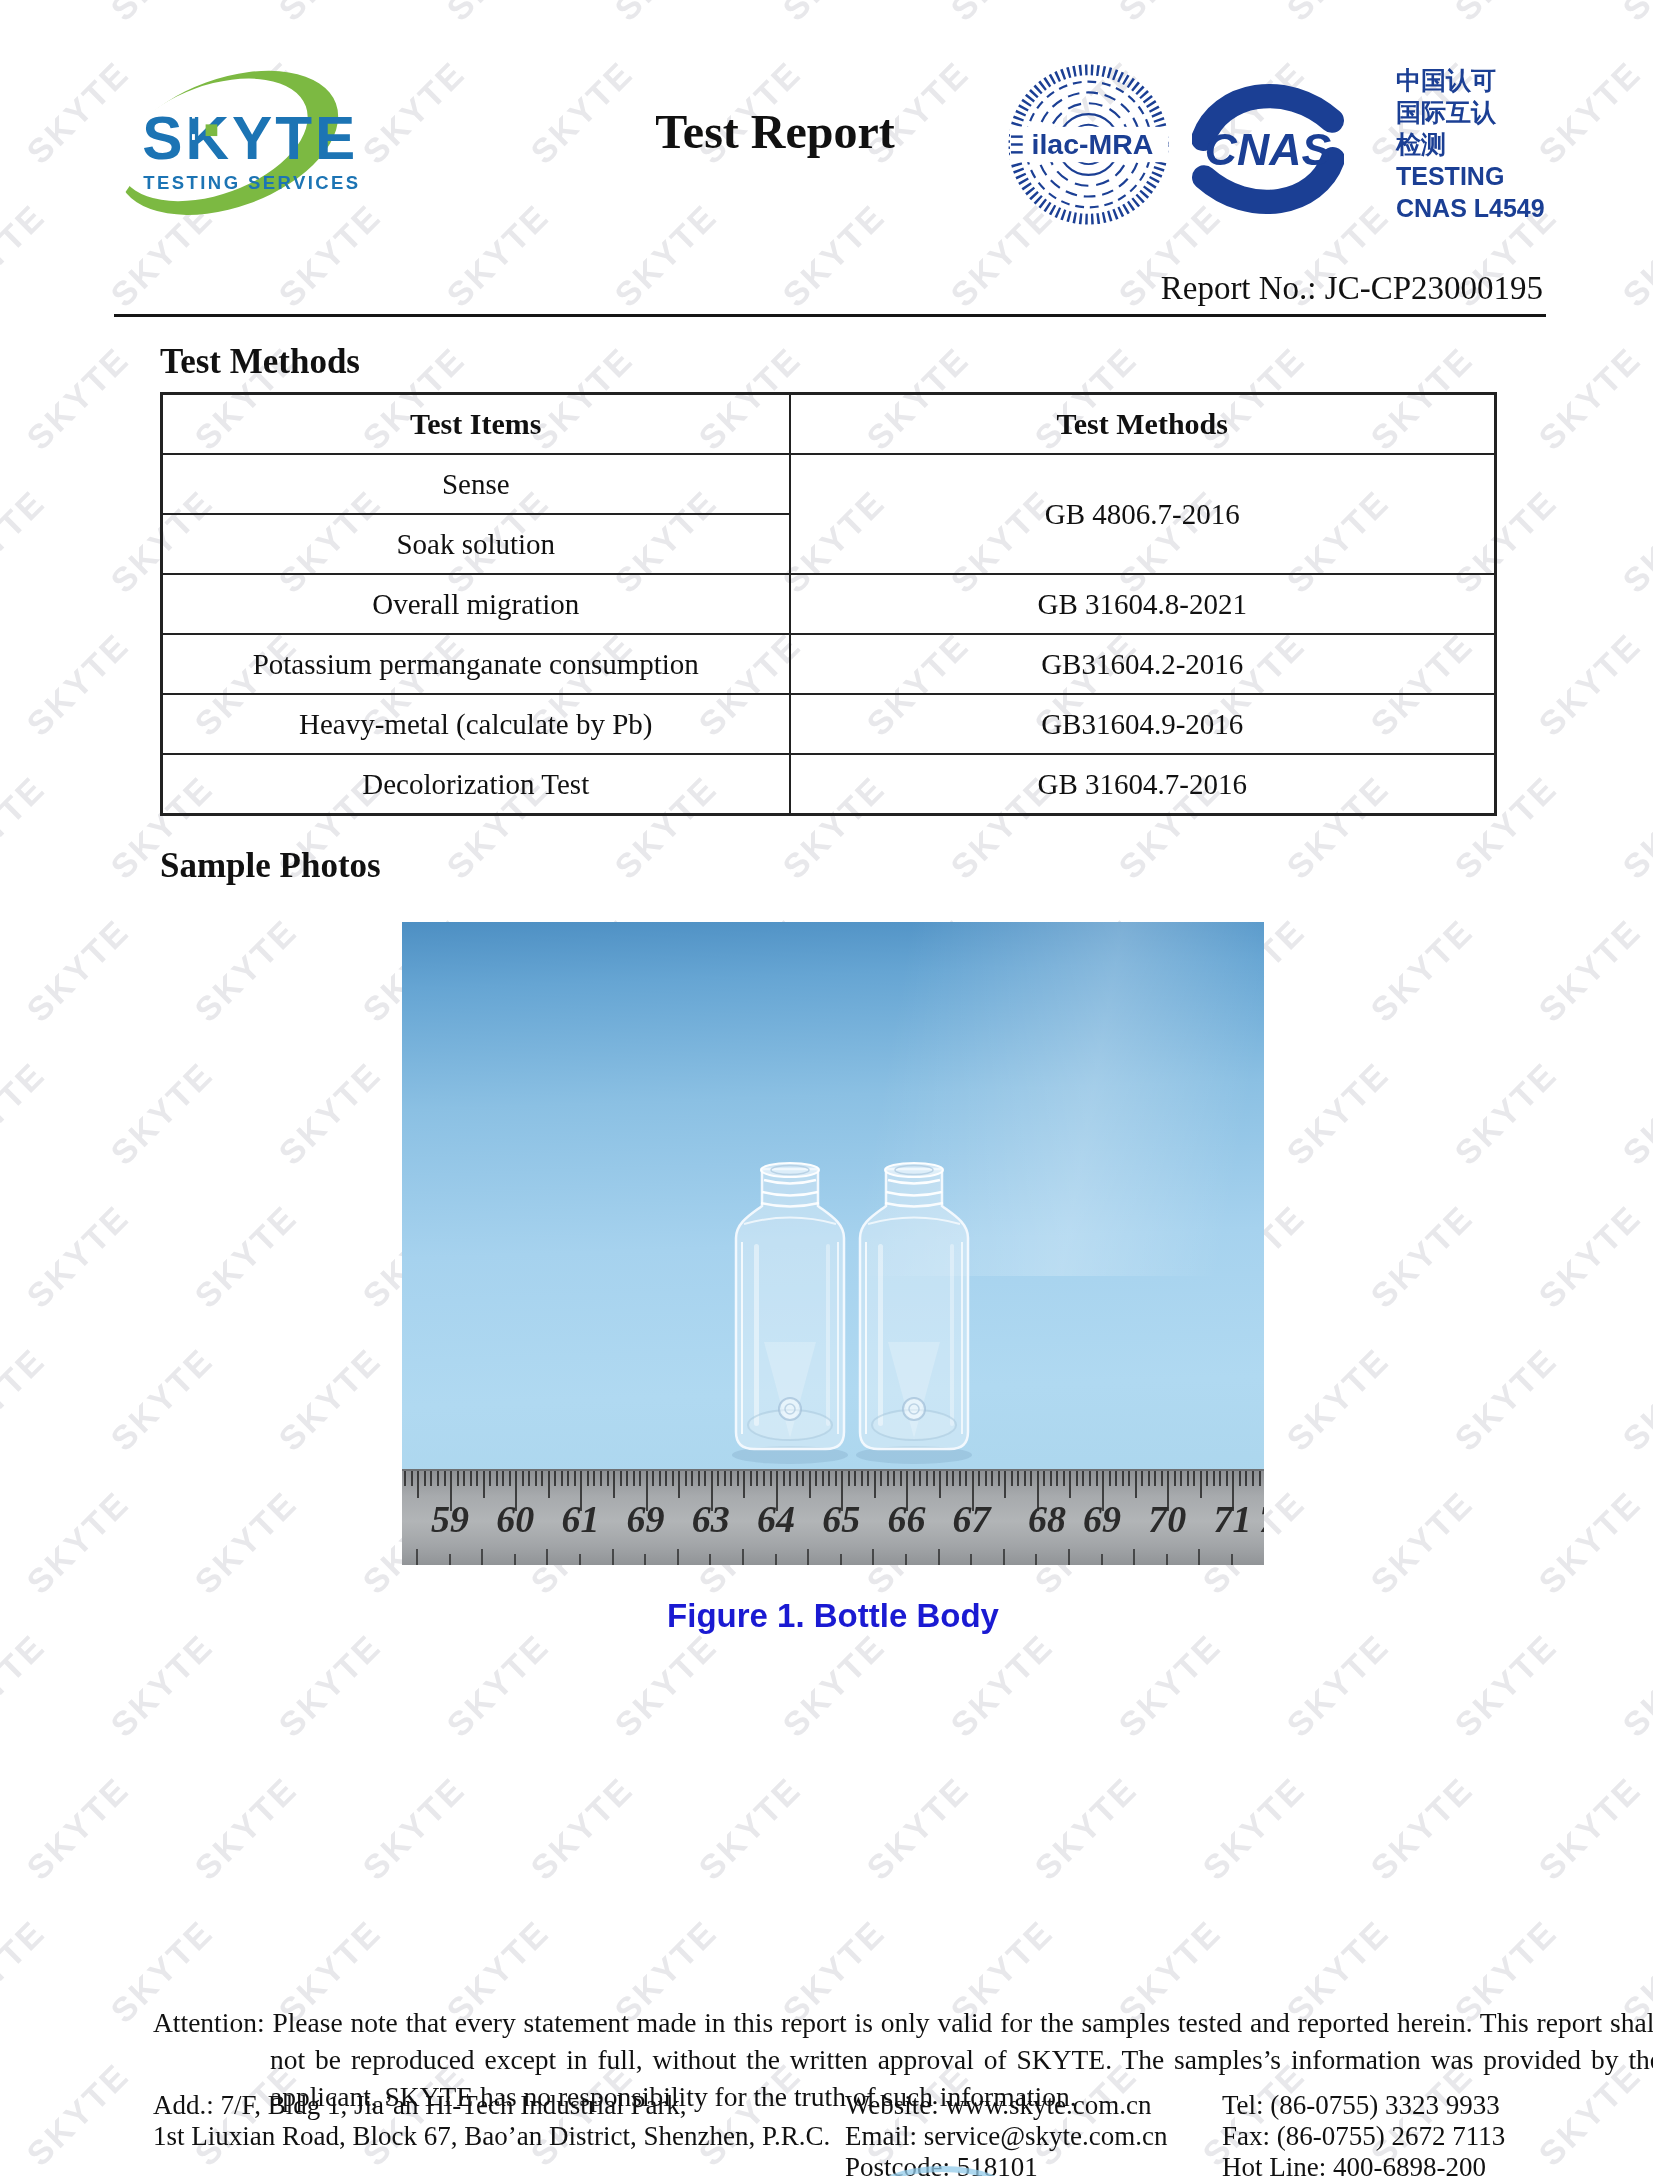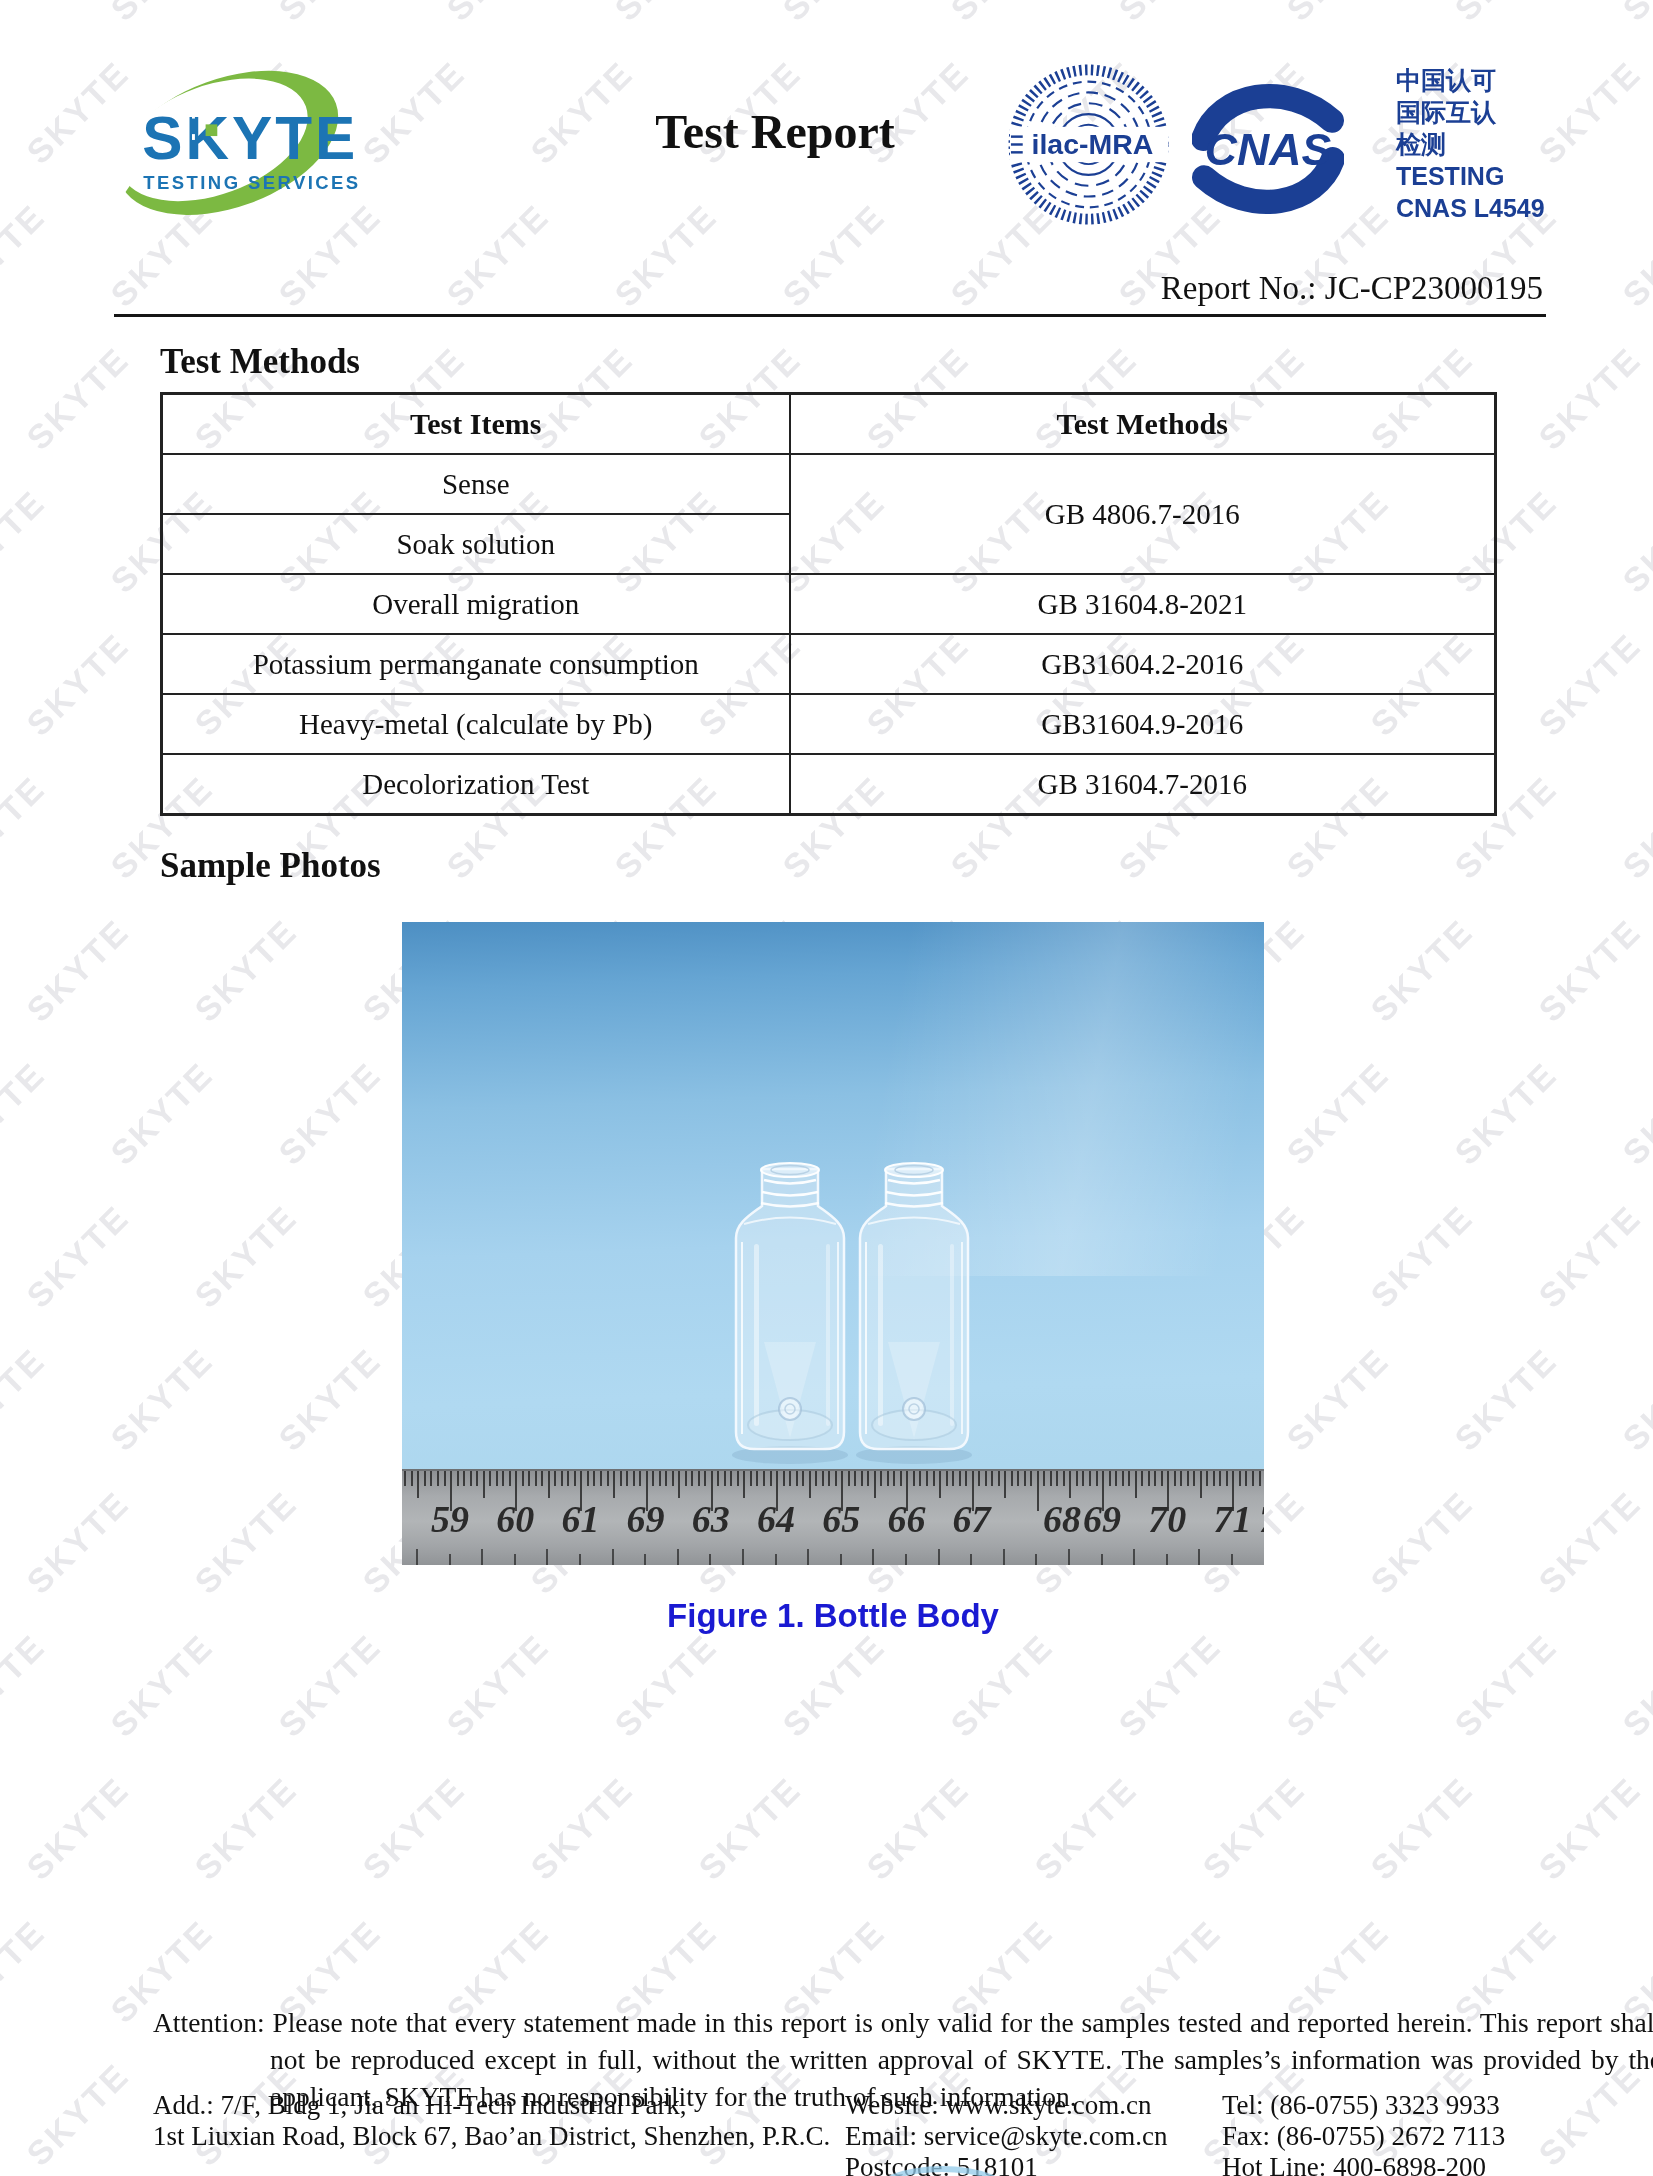--- a/index.html
+++ b/index.html
@@ -487,21 +487,21 @@
         <div class="tick" style="height: 15px; left: 856.5px;"></div>
         <span class="rnum" style="left: 16px;">59</span>
         <span class="rnum" style="left: 81.2px;">60</span>
         <span class="rnum" style="left: 146.4px;">61</span>
         <span class="rnum" style="left: 211.6px;">69</span>
         <span class="rnum" style="left: 276.8px;">63</span>
         <span class="rnum" style="left: 342px;">64</span>
         <span class="rnum" style="left: 407.2px;">65</span>
         <span class="rnum" style="left: 472.4px;">66</span>
         <span class="rnum" style="left: 537.6px;">67</span>
-        <span class="rnum" style="left: 628px;">68</span>
+        <span class="rnum" style="left: 613px;">68</span>
         <span class="rnum" style="left: 668px;">69</span>
         <span class="rnum" style="left: 733.2px;">70</span>
         <span class="rnum" style="left: 798.4px; font-family: Liberation Serif, serif;">71</span>
         <span class="rnum" style="left: 857px; text-align: left;">7</span>
       </div>
   <div class="btick" style="height: 16px; left: 14px;"></div>
       <div class="btick" style="height: 11px; left: 46.6px;"></div>
       <div class="btick" style="height: 16px; left: 79.2px;"></div>
       <div class="btick" style="height: 11px; left: 111.8px;"></div>
       <div class="btick" style="height: 16px; left: 144.4px;"></div>

